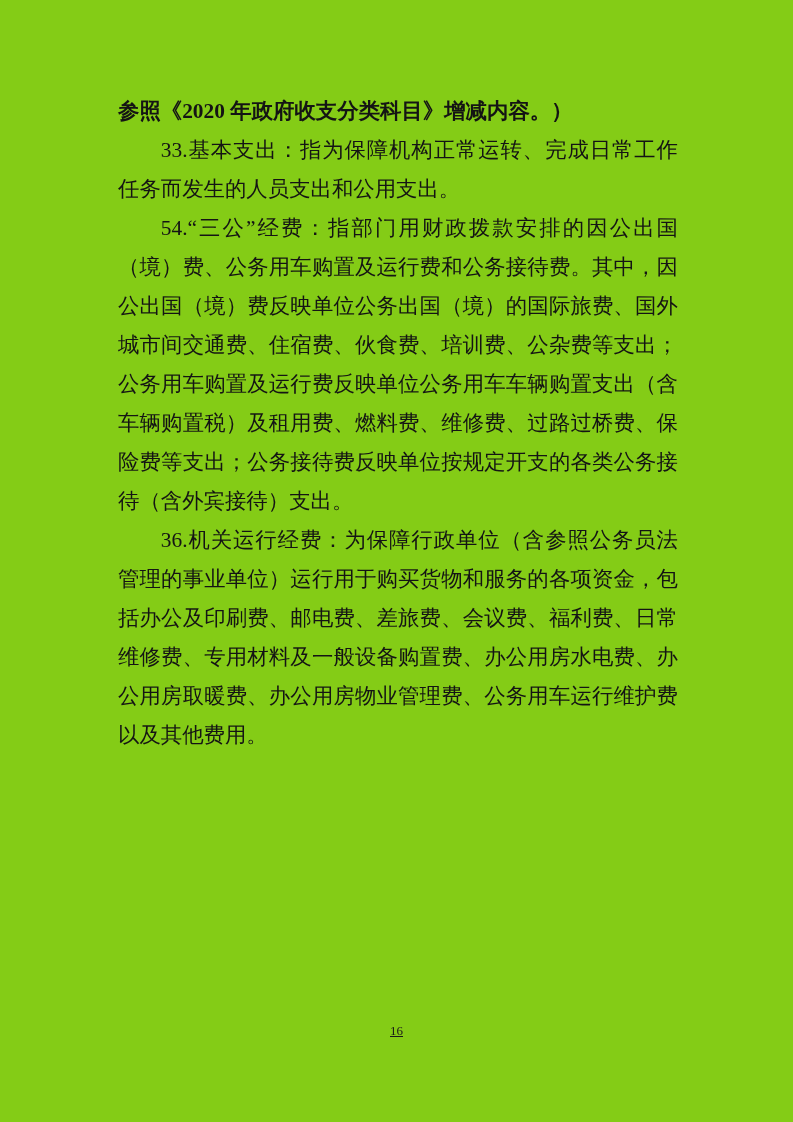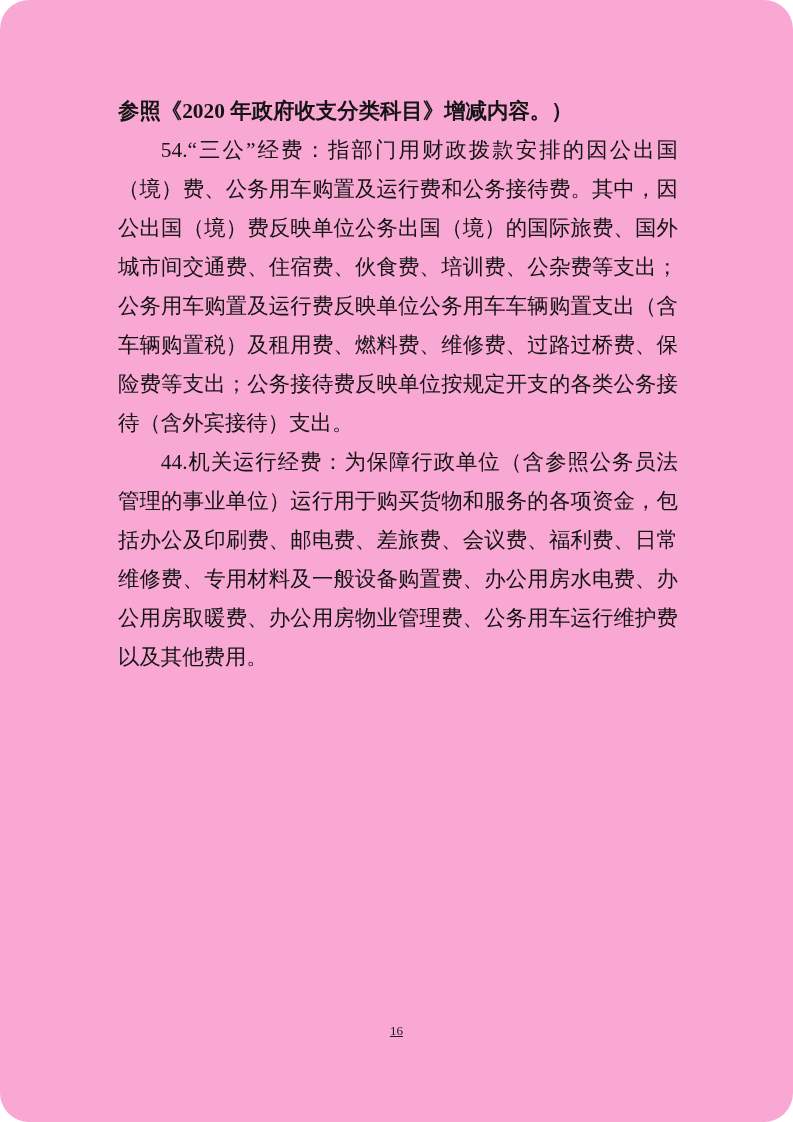--- a/index.html
+++ b/index.html
@@ -4,24 +4,23 @@
 <style>
   html, body {
     margin: 0;
     padding: 0;
     background: #ffffff;
   }
   .page {
     position: relative;
     width: 793px;
     height: 1122px;
-    background: #f9a8d4;
+    background: #84cc16;
     overflow: hidden;
     font-family: "Liberation Serif", "DejaVu Serif", serif;
-    border-radius: 29px;
   }
   .content {
     position: absolute;
     left: 118px;
     top: 92px;
     width: 560px;
   }
   p.para {
     margin: 0;
     padding: 0;
@@ -50,17 +49,18 @@
     font-family: "Liberation Serif", "DejaVu Serif", serif;
     text-decoration: underline;
   }
 </style>
 </head>
 <body>
 
 <div class="page">
   <div class="content" id="document-body">
       <p class="para bold">参照《2020 年政府收支分类科目》增减内容。）</p>
+      <p class="para indent">33.基本支出：指为保障机构正常运转、完成日常工作任务而发生的人员支出和公用支出。</p>
       <p class="para indent">54.“三公”经费：指部门用财政拨款安排的因公出国（境）费、公务用车购置及运行费和公务接待费。其中，因公出国（境）费反映单位公务出国（境）的国际旅费、国外城市间交通费、住宿费、伙食费、培训费、公杂费等支出；公务用车购置及运行费反映单位公务用车车辆购置支出（含车辆购置税）及租用费、燃料费、维修费、过路过桥费、保险费等支出；公务接待费反映单位按规定开支的各类公务接待（含外宾接待）支出。</p>
-      <p class="para indent">44.机关运行经费：为保障行政单位（含参照公务员法管理的事业单位）运行用于购买货物和服务的各项资金，包括办公及印刷费、邮电费、差旅费、会议费、福利费、日常维修费、专用材料及一般设备购置费、办公用房水电费、办公用房取暖费、办公用房物业管理费、公务用车运行维护费以及其他费用。</p>
+      <p class="para indent">36.机关运行经费：为保障行政单位（含参照公务员法管理的事业单位）运行用于购买货物和服务的各项资金，包括办公及印刷费、邮电费、差旅费、会议费、福利费、日常维修费、专用材料及一般设备购置费、办公用房水电费、办公用房取暖费、办公用房物业管理费、公务用车运行维护费以及其他费用。</p>
     </div>
   <div class="page-number">16</div>
 </div>
 
 </body></html>

